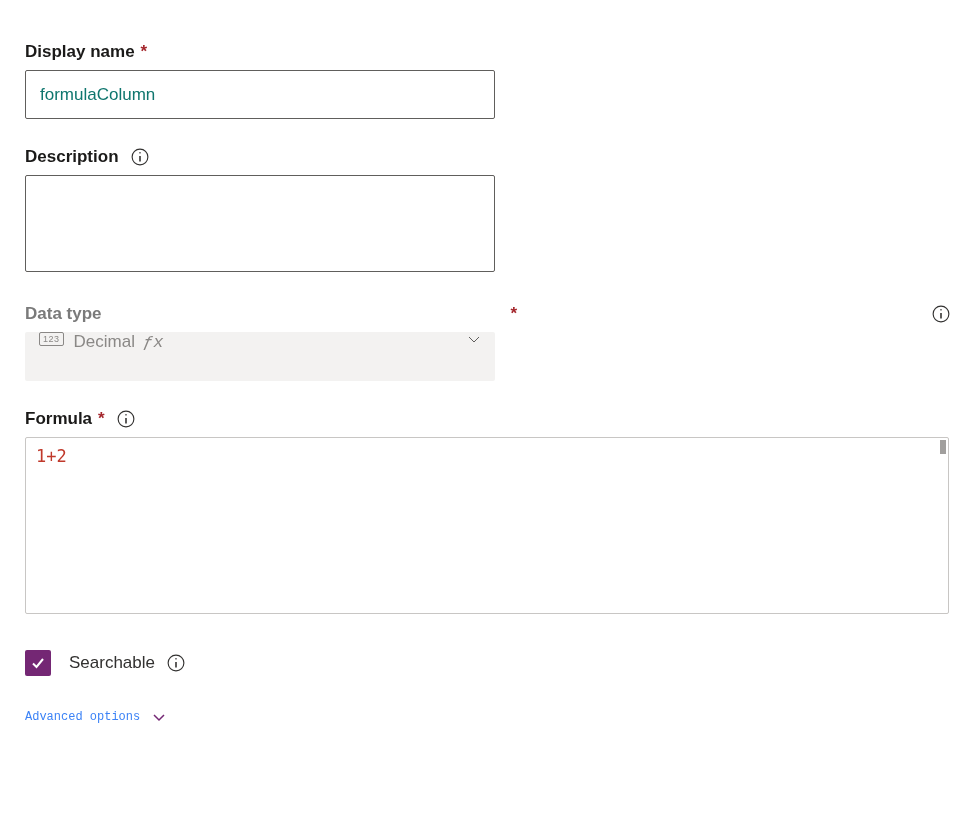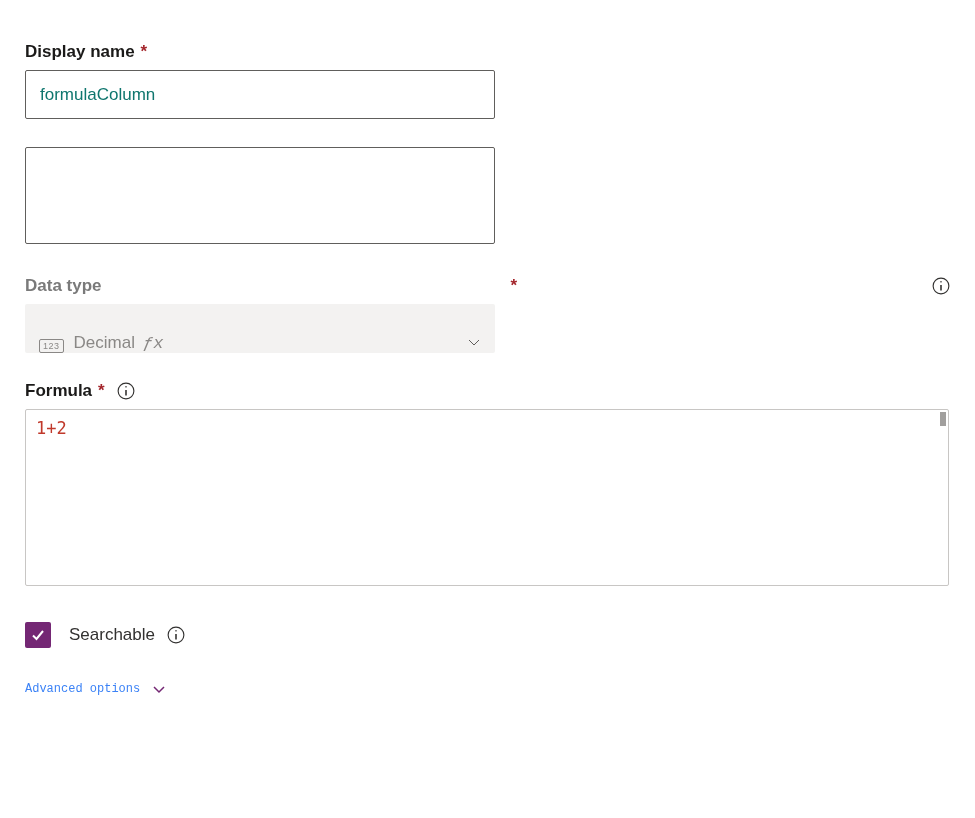--- a/index.html
+++ b/index.html
@@ -60,21 +60,21 @@
     background: #ffffff;
     resize: none;
   }
   .dropdown {
     width: 470px;
     height: 49px;
     background: #f3f2f1;
     border: none;
     border-radius: 2px;
     display: flex;
-    align-items: flex-end;
+    align-items: flex-start;
     padding: 0 14px;
     cursor: not-allowed;
   }
   .dropdown .type-icon {
     border: 1px solid #8a8886;
     border-radius: 2px;
     font-size: 9px;
     padding: 1px 3px;
     color: #8a8886;
     margin-right: 10px;
@@ -166,20 +166,30 @@
 <div class="field-group">
   <div class="field-label">
     <span>Display name</span>
     <span class="required-asterisk">*</span>
   </div>
   <input type="text" class="text-input" value="formulaColumn" style="">
 </div>
 
 
 <div class="field-group">
+  <div class="field-label">
+    <span>Description</span>
+    <span class="info-icon">
+      <svg viewBox="0 0 16 16" fill="none" stroke="currentColor" stroke-width="1">
+        <circle cx="8" cy="8" r="7"></circle>
+        <line x1="8" y1="7" x2="8" y2="12" stroke-width="1.4"></line>
+        <circle cx="8" cy="4.3" r="0.7" fill="currentColor" stroke="none"></circle>
+      </svg>
+    </span>
+  </div>
   <textarea class="textarea-input" style=""></textarea>
 </div>
 
 
 <div class="field-group">
   <div class="field-label disabled">
     <span>Data type</span>
     <span class="required-asterisk">*</span>
     <span class="info-icon">
       <svg viewBox="0 0 16 16" fill="none" stroke="currentColor" stroke-width="1">

